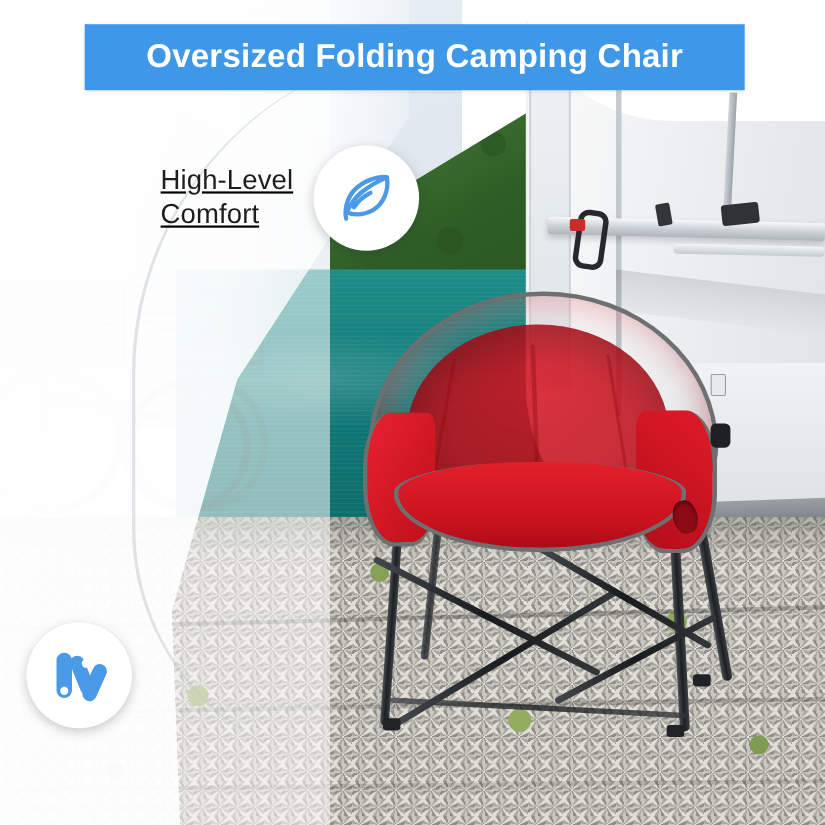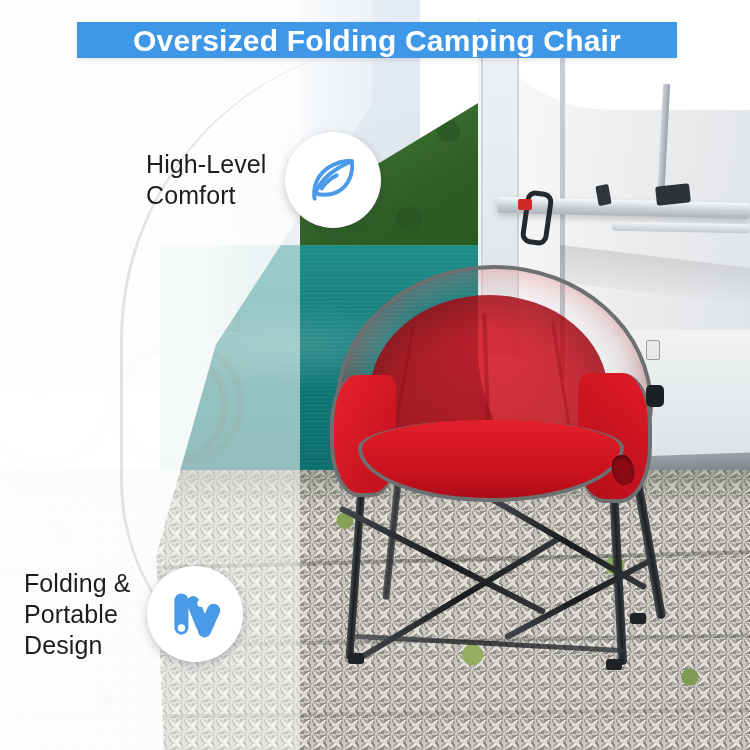--- a/index.html
+++ b/index.html
@@ -252,32 +252,32 @@
   }
   .badge{
     width:96px;height:96px;border-radius:50%;
     background:#ffffff;
     box-shadow:0 3px 10px rgba(40,45,55,.26);
     display:flex;align-items:center;justify-content:center;
     flex:0 0 auto;
   }
   .badge svg{display:block;}
 
-  #callout-comfort{left:146px;top:132px;}
+  #callout-comfort{left:146px;top:132px;text-decoration:underline;}
   #callout-comfort .label{margin-right:18px;}
   #callout-steel{left:12px;top:330px;}
   #callout-steel .label{margin-right:18px;}
   #callout-folding{left:24px;top:566px;}
   #callout-folding .label{margin-right:16px;}
 
   
   #title-banner{
-    position:absolute;left:77px;top:22px;width:600px;height:36px;
+    position:absolute;left:77px;top:22px;width:600px;height:60px;
     background:#3f97e8;
-    display:flex;align-items:flex-end;justify-content:center;
+    display:flex;align-items:center;justify-content:center;
     box-shadow:0 2px 5px rgba(0,0,0,.10);
   }
   #title-banner .title-text{
     color:#ffffff;
     font-size:30px;
     font-weight:700;
     letter-spacing:.2px;
     white-space:nowrap;
   }
 </style>
@@ -378,23 +378,20 @@
       <svg width="60" height="60" viewBox="0 0 64 64">
         <path d="M52 12 C52 12 44 10 32 16 C20 22 13 32 12 44 C11.5 49 12.5 52 12.5 52" fill="none" stroke="#4a9ae8" stroke-width="4.2" stroke-linecap="round" stroke-linejoin="round"></path>
         <path d="M52 12 C54 24 49 38 38 44 C28 49.5 18 48 13 46 C13 46 18 34 28 26 C38 18 52 12 52 12 Z" fill="none" stroke="#4a9ae8" stroke-width="4.2" stroke-linecap="round" stroke-linejoin="round"></path>
         <path d="M36 27 C30 30 24 35 20 41" fill="none" stroke="#4a9ae8" stroke-width="4.2" stroke-linecap="round"></path>
       </svg>
     </div>
   </div>
 
 
   <div class="callout" id="callout-folding">
-    <div class="label">Folding &amp;
-Portable
-Design</div>
     <div class="badge">
       <svg width="60" height="60" viewBox="0 0 64 64">
         <rect x="10" y="10" width="15" height="44" rx="7.5" fill="#4a9ae8"></rect>
         <circle cx="17.5" cy="47" r="4" fill="#ffffff"></circle>
         <rect x="28" y="12" width="14" height="40" rx="7" fill="#4a9ae8" transform="rotate(-22 35 32)"></rect>
         <circle cx="38.5" cy="20.5" r="4" fill="#ffffff"></circle>
         <rect x="40" y="20" width="14" height="38" rx="7" fill="#4a9ae8" transform="rotate(24 47 39)"></rect>
       </svg>
     </div>
   </div>

